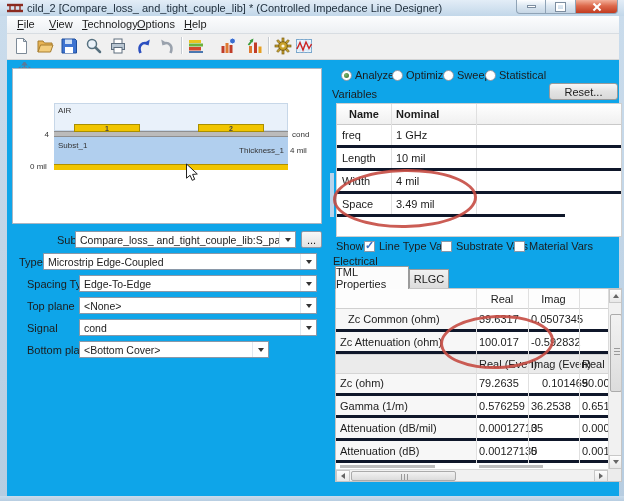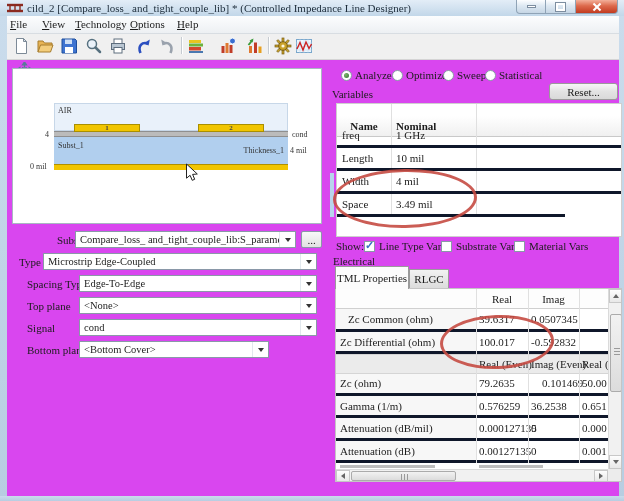--- a/index.html
+++ b/index.html
@@ -1,17 +1,17 @@
 <!DOCTYPE html>
 <html><head>
 <meta charset="utf-8">
 <style>
   html,body{margin:0;padding:0;background:#555;}
-  #window{position:relative;width:624px;height:501px;background:#d946ef;overflow:hidden;
-          font-family:Liberation Serif, serif;font-size:11px;color:#1c1c1c;}
+  #window{position:relative;width:624px;height:501px;background:#0ea5e9;overflow:hidden;
+          font-family:Liberation Sans, sans-serif;font-size:11px;color:#1c1c1c;}
   
   .titlebar{position:absolute;left:0;top:0;width:624px;height:16px;
             background:linear-gradient(#e3edf7,#c2d7e9);border-bottom:1px solid #aec3d6;}
   .edge{position:absolute;background:linear-gradient(180deg,#cadcec,#b7cde1);}
   .edge.l{left:0;top:16px;width:7px;height:485px;}
   .edge.r{left:619px;top:16px;width:5px;height:485px;}
   .edge.b{left:0;top:496px;width:624px;height:5px;}
   .app-icon{position:absolute;left:7px;top:2px;width:16px;height:12px;}
   .title-text{position:absolute;left:27px;top:2px;white-space:nowrap;color:#1d2c3a;}
   .caption-buttons{position:absolute;left:516px;top:0;display:flex;}
@@ -23,21 +23,21 @@
   .cap-btn.close{width:42px;border-left:none;border-radius:0 0 4px 0;
            background:linear-gradient(#f3b09a,#dd6a4c 45%,#c23b20);}
   .glyph-min{width:9px;height:3px;background:#fff;border:1px solid #7d8ea0;box-sizing:border-box;}
   .glyph-max{width:9px;height:8px;border:2px solid #fff;outline:1px solid #7d8ea0;box-sizing:border-box;}
   .glyph-close{position:relative;width:10px;height:10px;}
   .glyph-close::before,.glyph-close::after{content:"";position:absolute;left:4px;top:0;width:2px;height:10px;background:#fff;}
   .glyph-close::before{transform:rotate(45deg);} .glyph-close::after{transform:rotate(-45deg);}
   
   .menubar{position:absolute;left:7px;top:16px;width:612px;height:17px;
            background:linear-gradient(#fcfdfe,#edf0f3);border-bottom:1px solid #d8dde2;}
-  .menu-item{position:absolute;top:2px;cursor:default;}
+  .menu-item{position:absolute;top:2px;cursor:default;margin-left:7px;}
   .menu-item::first-letter{text-decoration:underline;}
   .toolbar{position:absolute;left:7px;top:34px;width:612px;height:25px;background:#f0f0f0;
            border-bottom:1px solid #d4d4d4;}
   .tbtn{position:absolute;top:1px;width:22px;height:22px;display:flex;align-items:center;justify-content:center;}
   .tsep{position:absolute;top:3px;width:1px;height:17px;background:#c6cbd1;border-right:1px solid #fff;}
   
   .diagram-panel{position:absolute;left:12px;top:68px;width:310px;height:156px;background:#fff;
                  border:1px solid #a9b6c3;box-sizing:border-box;}
   .layer{position:absolute;box-sizing:border-box;}
   .dlabel{position:absolute;font-size:8px;color:#333;white-space:nowrap;}
@@ -317,21 +317,21 @@
   <span class="rlabel" style="left:457px;top:69px;">Sweep</span>
   <span class="radio" style="left:485px;top:70px;"></span>
   <span class="rlabel" style="left:499px;top:69px;">Statistical</span>
 
   <span class="rlabel" style="left:332px;top:88px;">Variables</span>
   <div class="btn" style="left:549px;top:83px;width:69px;height:17px;">
     <span>Reset...</span>
   </div>
 
   <div class="panel-table" style="left:336px;top:103px;width:286px;height:134px;border-color:#cfcfcf;">
-    <div class="trow thead" style="top:0;width:284px;height:21px;margin-top:12px;">
+    <div class="trow thead" style="top:0;width:284px;height:21px;">
       <span class="cell" style="left:0;width:54px;text-align:center;font-weight:bold;">Name</span>
       <span class="cell" style="left:59px;font-weight:bold;">Nominal</span>
     </div>
     <div class="vline" style="left:54px;top:0;height:113px;"></div>
     <div class="vline" style="left:139px;top:0;height:113px;"></div>
     <div class="trow" style="top:21px;width:284px;height:23px;">
       <span class="cell" style="left:5px;">freq</span>
       <span class="cell" style="left:59px;">1 GHz</span>
     </div>
     <div class="trow" style="top:44px;width:284px;height:23px;">
@@ -375,21 +375,21 @@
       <span class="cell" style="left:140px;width:52px;text-align:center;">Real</span>
       <span class="cell" style="left:192px;width:51px;text-align:center;">Imag</span>
     </div>
 
     <div class="trow" style="top:20px;width:285px;height:23px;">
       <span class="cell" style="left:4px;margin-left:8px;">Zc Common (ohm)</span>
       <span class="cell" style="left:143px;">39.6317</span>
       <span class="cell" style="left:195px;">0.0507345</span>
     </div>
     <div class="trow" style="top:43px;width:285px;height:22px;">
-      <span class="cell" style="left:4px;">Zc Differential (ohm)</span>
+      <span class="cell" style="left:4px;">Zc Attenuation (ohm)</span>
       <span class="cell" style="left:143px;">100.017</span>
       <span class="cell" style="left:195px;">-0.592832</span>
     </div>
 
     <div class="trow subhead" style="top:65px;width:285px;height:20px;">
       <span class="cell" style="left:143px;white-space:nowrap;">Real (Even)</span>
       <span class="cell" style="left:195px;white-space:nowrap;">Imag (Even)</span>
       <span class="cell" style="left:246px;white-space:nowrap;">Real (</span>
     </div>
 

